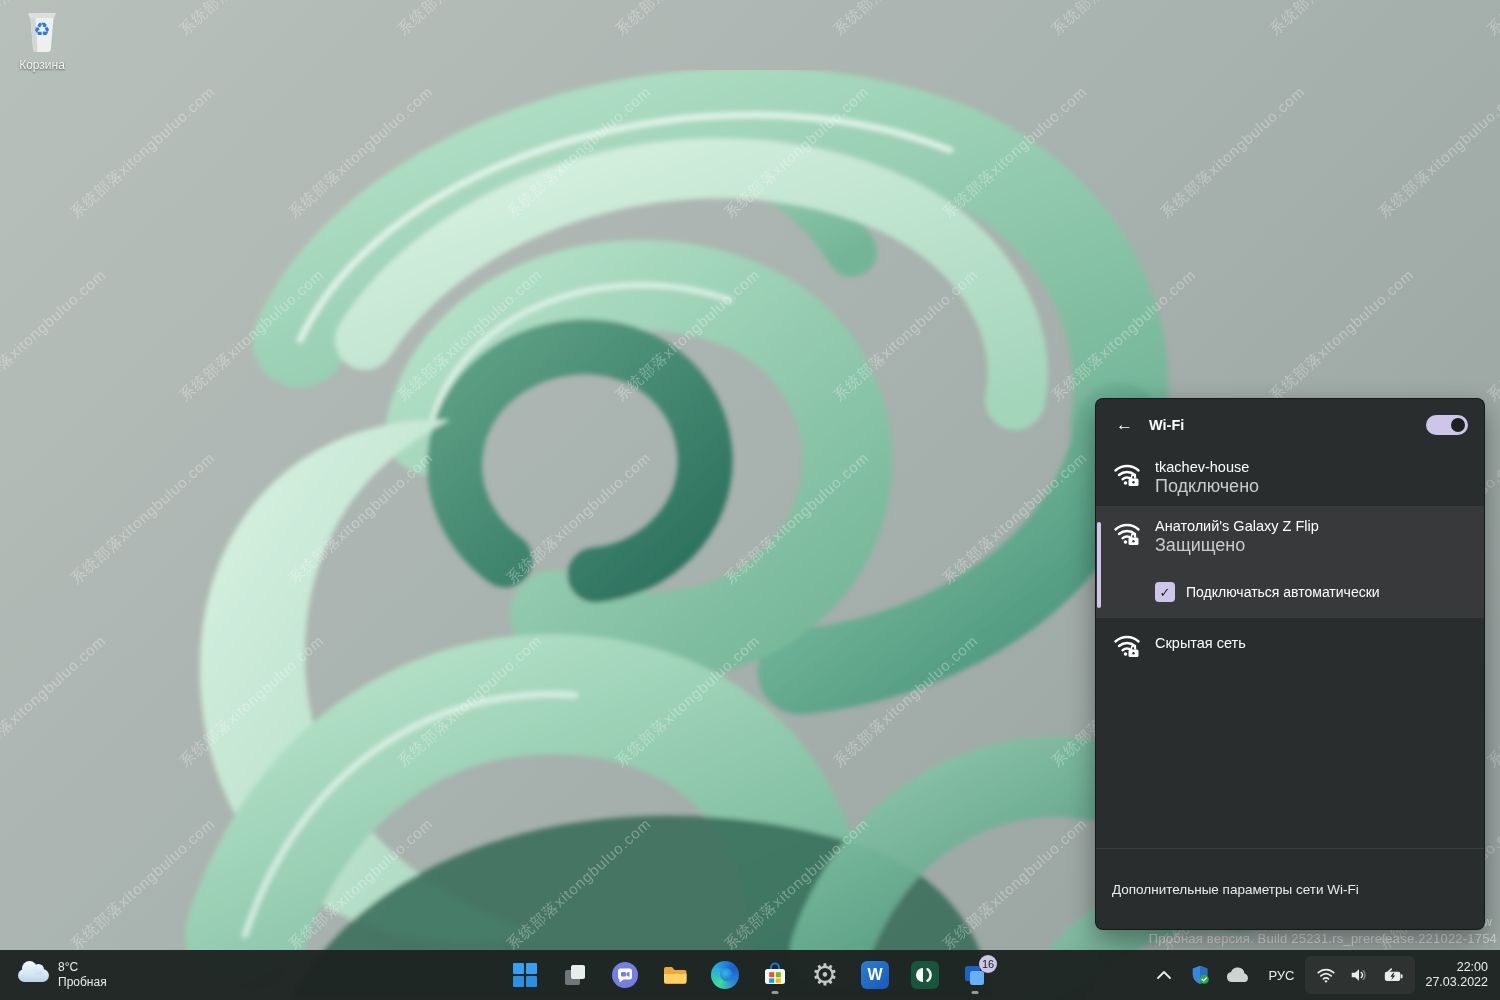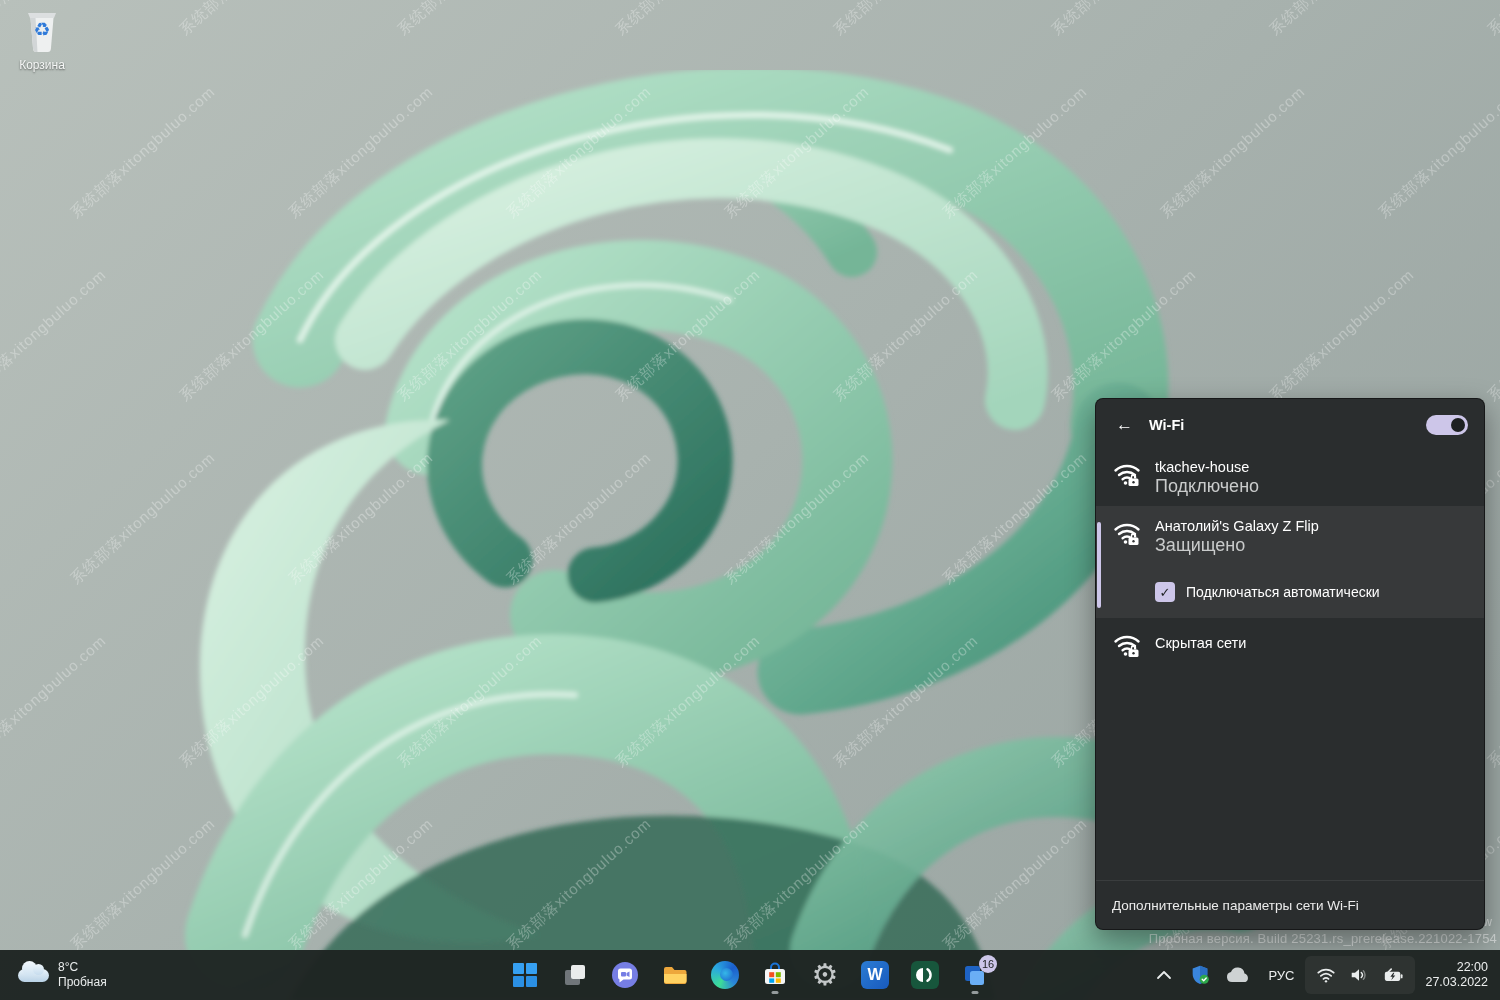--- a/index.html
+++ b/index.html
@@ -44,21 +44,21 @@
   .single .net-name{line-height:30px;}
   .sel-bar{position:absolute;left:1px;top:16px;bottom:10px;width:4px;border-radius:2px;background:#cdc6e9;}
   .chk-row{display:flex;align-items:center;gap:11px;margin:14px 0 0 43px;flex-basis:100%;cursor:pointer;}
   .chk{width:20px;height:20px;border-radius:4px;background:#cdc6e9;display:flex;align-items:center;
       justify-content:center;font-size:13px;color:#1d2021;font-weight:bold;}
   .chk-label{font-size:14px;color:#fff;}
   .btn-row{flex-basis:100%;display:flex;justify-content:flex-end;margin-top:16px;}
   .connect{background:#cdc6e9;color:#1b1d1f;border:1px solid rgba(0,0,0,.22);border-bottom-color:rgba(0,0,0,.4);
       border-radius:4px;font-size:14px;padding:6px 30px;font-family:inherit;cursor:pointer;}
   .panel-footer{position:absolute;left:0;right:0;bottom:0;height:48px;display:flex;align-items:center;
-      padding:0 16px;font-size:13.5px;color:#ececec;border-top:1px solid rgba(255,255,255,.08);cursor:pointer;}
+      padding:16px 16px;font-size:13.5px;color:#ececec;border-top:1px solid rgba(255,255,255,.08);cursor:pointer;}
   
   .taskbar{position:absolute;left:0;right:0;bottom:0;height:50px;z-index:6;
       background:rgba(30,36,34,.97);display:flex;align-items:center;}
   .weather{position:absolute;left:10px;top:0;height:50px;display:flex;align-items:center;gap:9px;
       padding:0 8px;border-radius:4px;cursor:pointer;}
   .cloud{width:31px;height:13px;border-radius:8px;background:linear-gradient(#eaf3fa,#b9d2e6);position:relative;}
   .cloud::before{content:"";position:absolute;left:4px;top:-8px;width:15px;height:15px;border-radius:50%;
       background:linear-gradient(#f3f9fd,#cfe2f1);}
   .cloud::after{content:"";position:absolute;left:15px;top:-5px;width:11px;height:11px;border-radius:50%;
       background:linear-gradient(#eef6fb,#c6dcee);}
@@ -269,21 +269,21 @@
         <path d="M7 16 C 11.8 12, 18.2 12, 23 16"></path>
         <path d="M10.6 20.2 C 13.2 18.2, 16.8 18.2, 19.4 20.2"></path>
         <circle cx="13.5" cy="24" r="1.8" fill="#fff" stroke="none"></circle>
         <g stroke="none" fill="#fff">
           <rect x="16.5" y="19.5" width="10" height="7.5" rx="1.5"></rect>
           <path d="M18.8 19.5 v-1.8 a2.7 2.7 0 0 1 5.4 0 v1.8 h-2.2 v-1.6 a.9.9 0 0 0 -1.8 0 v1.6 z"></path>
           <circle cx="21.5" cy="23.2" r="1.2" fill="#2a2d2e"></circle>
         </g>
       </svg>
     </div>
-    <div class="net-name">Скрытая сети</div>
+    <div class="net-name">Скрытая сеть</div>
   </div>
 
   <div class="panel-footer">Дополнительные параметры сети Wi-Fi</div>
 </div>
 
 <div class="taskbar">
 
   <div class="weather">
     <div class="cloud"></div>
     <div class="weather-text">

